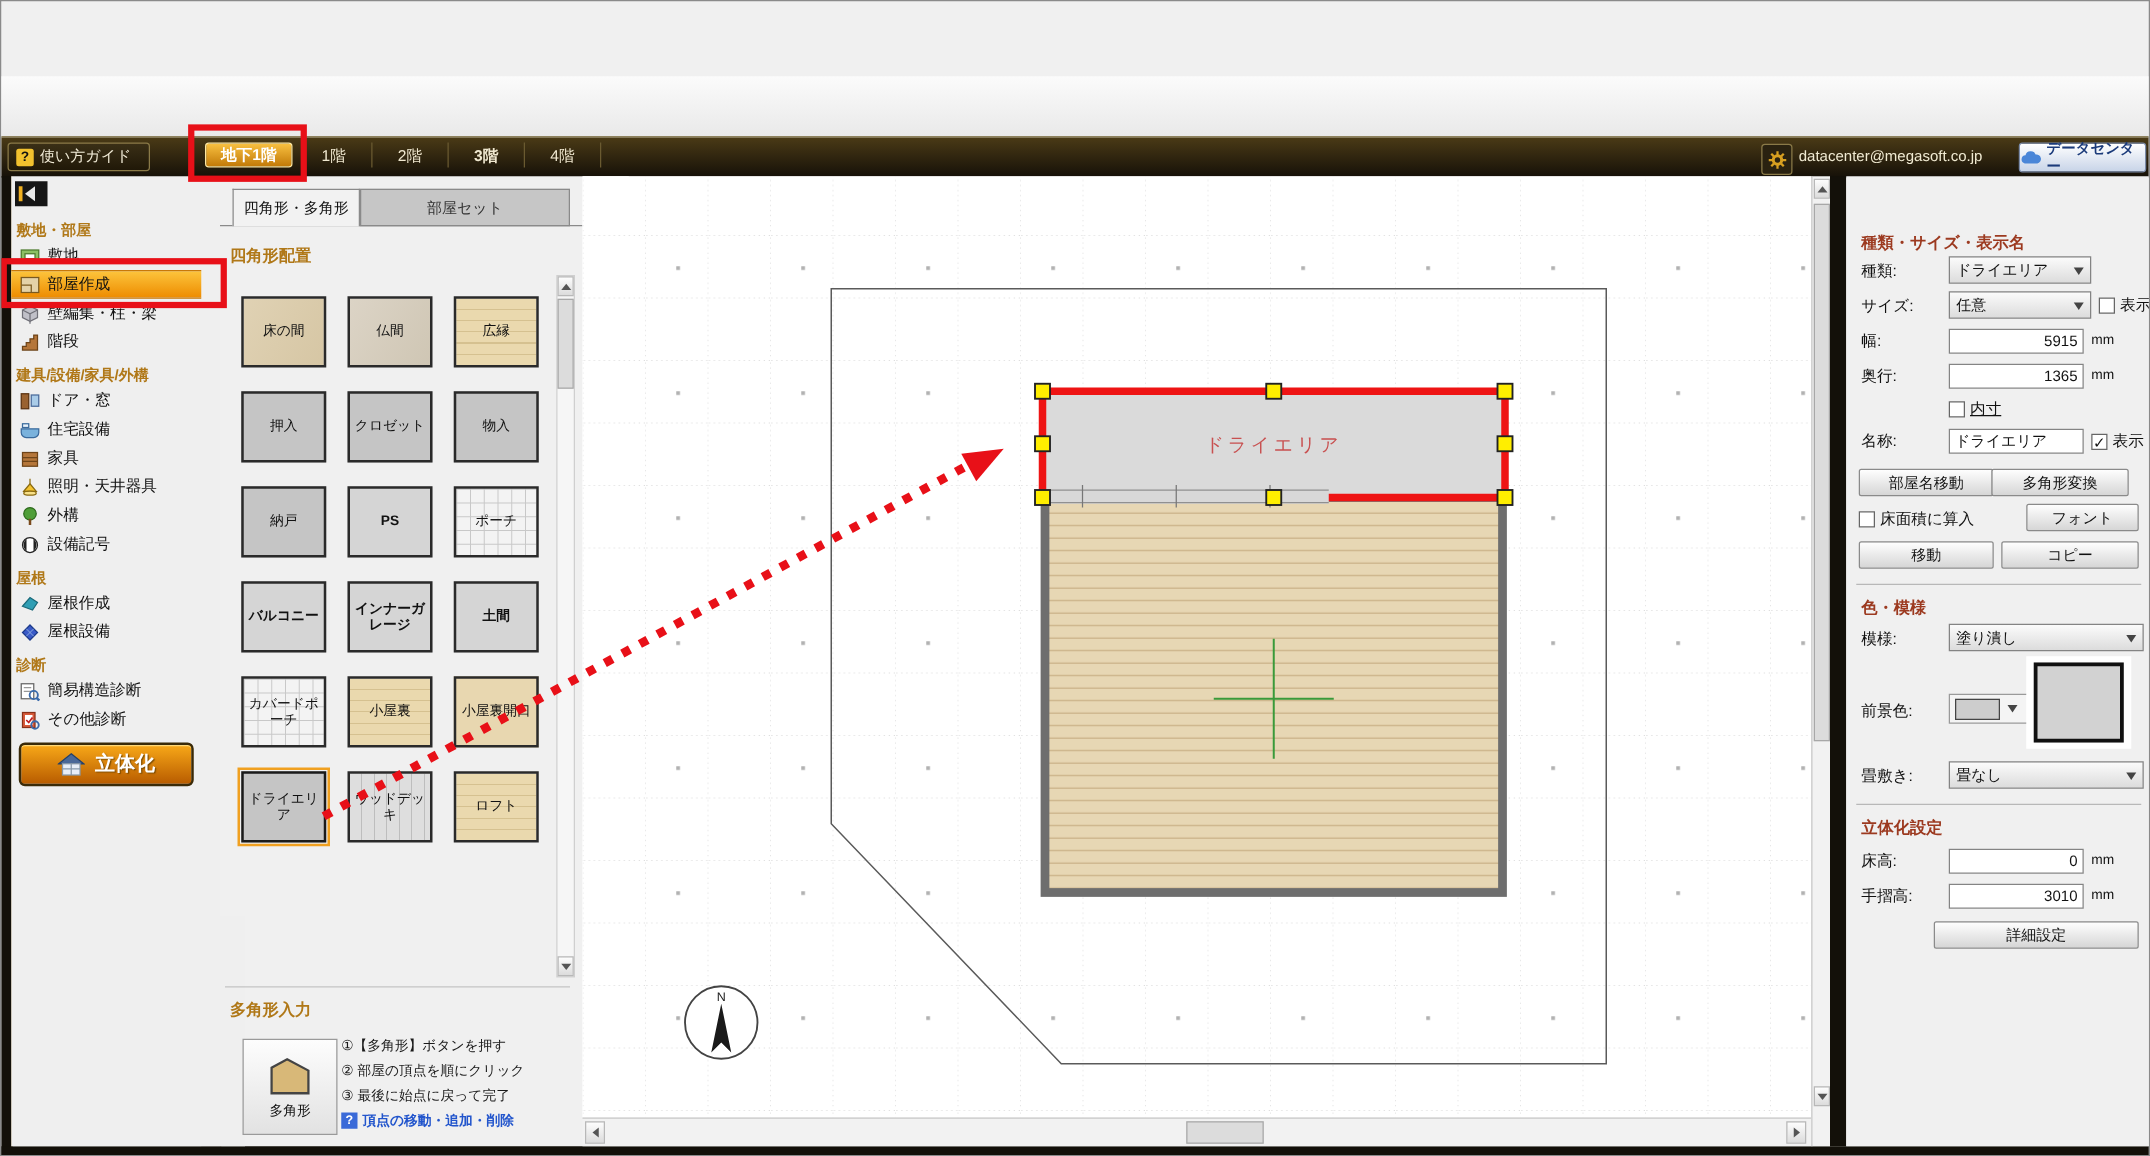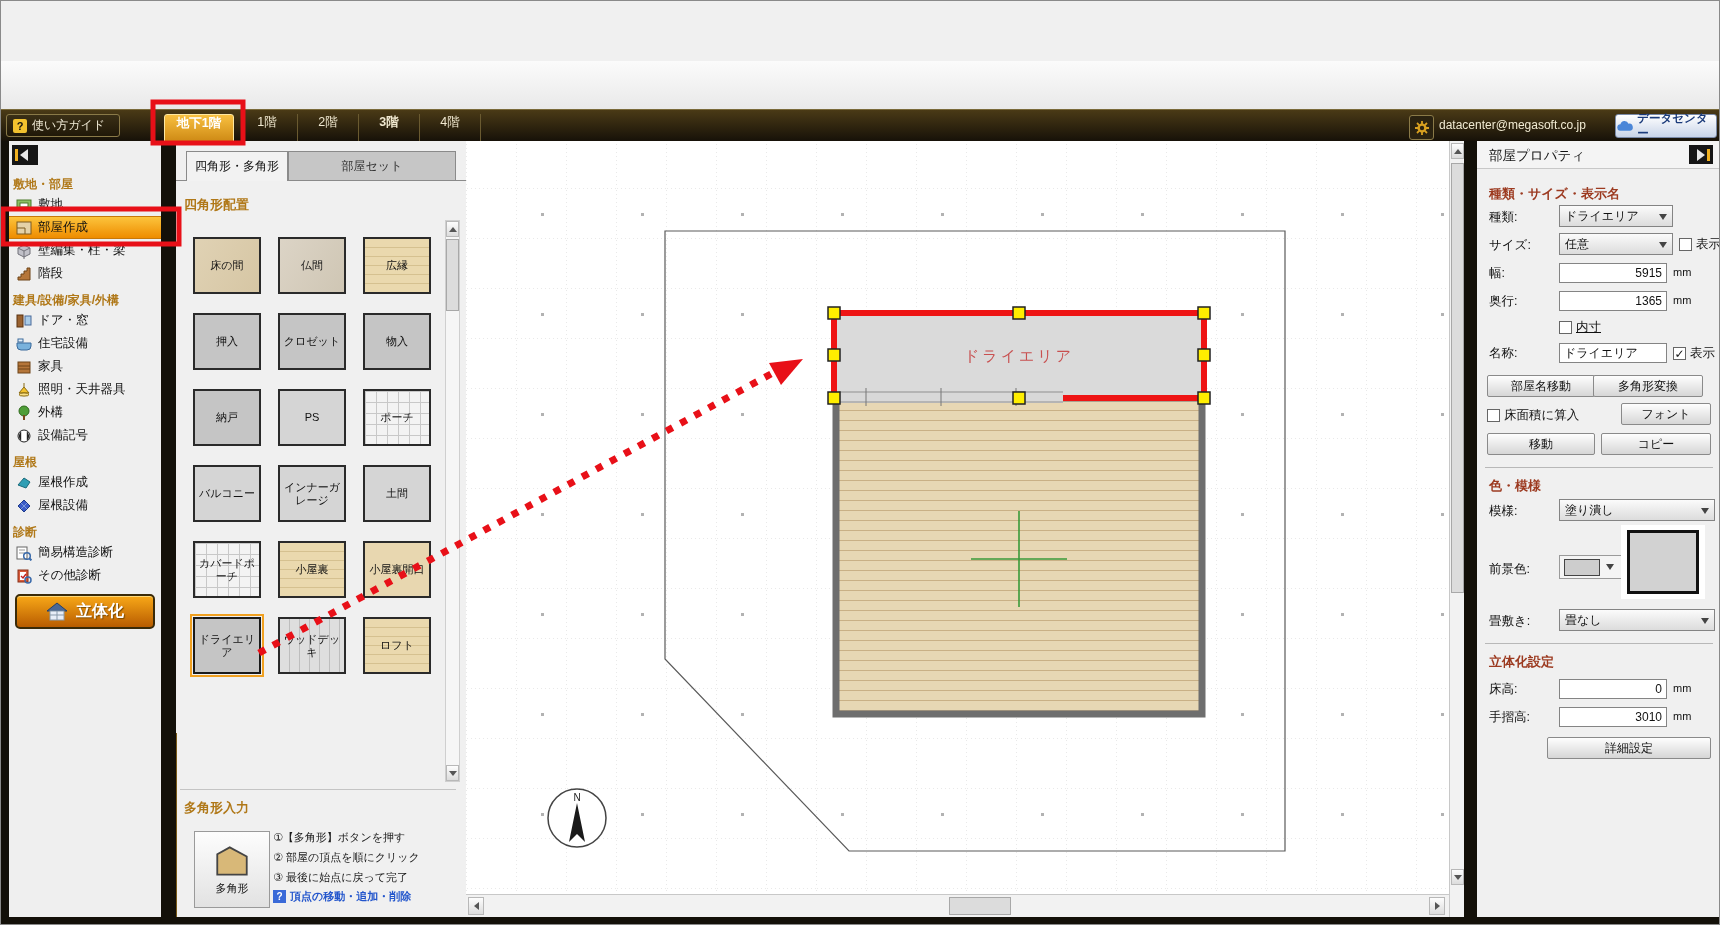--- a/index.html
+++ b/index.html
@@ -31,29 +31,29 @@
   .toggle-group{position:absolute;left:842px;top:62px;width:388px;height:41px;border:1px solid #c6c6c6;border-radius:3px;background:rgba(255,255,255,.25);box-sizing:border-box;}
   .tg-col{position:absolute;top:3px;display:flex;flex-direction:column;gap:2px;}
   .tg-row{display:flex;align-items:center;gap:3px;font-size:12px;color:#111;height:16px;}
   .cb{width:13px;height:13px;border:1px solid #666;background:#fff;display:inline-flex;align-items:center;justify-content:center;font-size:12px;font-weight:bold;color:#111;box-sizing:border-box;line-height:1;}
   .chev-btn{position:absolute;right:8px;top:5px;width:24px;height:30px;border:1px solid #bdbdbd;border-radius:3px;background:linear-gradient(#fefefe,#e2e2e2);display:flex;flex-direction:column;align-items:center;justify-content:center;box-sizing:border-box;}
   .chev{width:0;height:0;border-left:5px solid transparent;border-right:5px solid transparent;border-top:5px solid #555;margin:1px 0;}
   
   .floorbar{position:absolute;left:0;top:108px;width:100%;height:32px;background:linear-gradient(#4a3a16,#151008);border-top:1px solid #7a6a3a;}
   .guide-btn{position:absolute;left:5px;top:4px;width:114px;height:23px;border:1px solid #8a7a48;border-radius:3px;background:linear-gradient(#3a2f16,#201808);display:flex;align-items:center;gap:5px;padding-left:6px;color:#f2ecd8;font-size:12px;box-sizing:border-box;}
   .q-icon{width:14px;height:14px;background:#f2c12e;color:#111;font-weight:bold;font-size:11px;display:flex;align-items:center;justify-content:center;border-radius:2px;}
-  .floor-tab{position:absolute;top:4px;height:36px;display:flex;align-items:flex-start;justify-content:center;font-size:12.5px;color:#f0e8d0;border-right:1px solid #6a5a30;box-sizing:border-box;}
+  .floor-tab{position:absolute;top:4px;height:20px;display:flex;align-items:flex-end;justify-content:center;font-size:12.5px;color:#f0e8d0;border-right:1px solid #6a5a30;box-sizing:border-box;}
   .floor-tab.active{background:linear-gradient(#f8c040,#c27a08);border:1px solid #ffe8a0;border-radius:3px;color:#fff;font-weight:bold;}
   .gear-btn{position:absolute;left:1408px;top:5px;width:23px;height:23px;border:1px solid #8a7a48;border-radius:3px;background:#2a2210;display:flex;align-items:center;justify-content:center;}
   .account{position:absolute;left:1438px;top:8px;font-size:12px;color:#f0ead2;}
   .dc-btn{position:absolute;left:1614px;top:4px;width:102px;height:24px;border:1px solid #7a8aa8;border-radius:3px;background:linear-gradient(#ffffff,#c8d4e8);display:flex;align-items:center;justify-content:center;gap:4px;font-size:11.5px;font-weight:bold;color:#1a3a7a;box-sizing:border-box;}
   
   .frame-dark{position:absolute;background:#131009;}
   
-  .sidebar{position:absolute;left:8px;top:140px;width:152px;height:776px;background:#efefef;}
+  .sidebar{position:absolute;left:8px;top:140px;width:152px;height:776px;background:#efefef;padding-left:35px;}
   .collapse-btn{position:absolute;left:3px;top:4px;width:26px;height:20px;background:#161616;display:flex;align-items:center;padding-left:3px;box-sizing:border-box;}
   .collapse-bar{width:3px;height:12px;background:#f0b020;margin-right:2px;}
   .collapse-tri{width:0;height:0;border-top:6px solid transparent;border-bottom:6px solid transparent;border-right:8px solid #e8e8e8;}
   .side-list{position:absolute;left:0;top:28px;width:152px;}
   .side-title{color:#b07818;font-size:12px;font-weight:bold;padding:7px 0 3px 4px;height:14px;}
   .side-item{height:23px;display:flex;align-items:center;gap:6px;padding-left:7px;font-size:12.5px;color:#111;box-sizing:border-box;}
   .side-item.selected{background:linear-gradient(#fcc43c,#ee8c00);border-top:1px solid #c87808;border-bottom:1px solid #c87808;}
   .to3d-btn{position:absolute;left:6px;top:453px;width:140px;height:35px;border:2px solid #3a2a08;border-radius:5px;background:linear-gradient(#f8a818,#b85c00);box-shadow:inset 0 1px 0 #ffd878;display:flex;align-items:center;justify-content:center;gap:8px;color:#fff;font-size:16px;font-weight:bold;text-shadow:1px 1px 1px #7a4a00;box-sizing:border-box;}
   
   .palette{position:absolute;left:175px;top:140px;width:290px;height:592px;background:#f0f0f0;padding-left:37px;}
@@ -62,21 +62,21 @@
   .pal-tab.inactive{left:112px;width:168px;background:#c6c6c6;border:1px solid #8a8a8a;color:#333;}
   .pal-body-line{position:absolute;left:0;top:39px;width:290px;border-top:1px solid #8a8a8a;}
   .pal-header{position:absolute;left:8px;color:#b07818;font-size:13px;font-weight:bold;}
   .rooms{position:absolute;left:17px;top:96px;display:grid;grid-template-columns:repeat(3,68px);grid-auto-rows:57px;gap:19px 17px;}
   .room-btn{border:2px solid #2a2a2a;display:flex;align-items:center;justify-content:center;font-size:11px;color:#111;text-align:center;line-height:1.15;box-sizing:border-box;padding:1px;}
   .room-btn.sel{border-color:#1a1a1a;outline:2px solid #f0a020;outline-offset:1px;}
   .tx-woodp1{background:linear-gradient(120deg,#e0d2b4,#d6c6a4);}
   .tx-woodp2{background:linear-gradient(120deg,#dcd4c6,#cfc6b4);}
   .tx-woodh{background:repeating-linear-gradient(180deg,#ead9ae 0 8px,#d5c190 8px 9px);}
   .tx-gray{background:#c5c5c5;}
-  .tx-graylt{background:#d5d5d5;}
+  .tx-graylt{background:#d5d5d5;font-weight:bold;}
   .tx-tile{background-color:#f3f3f3;background-image:linear-gradient(#c8c8c8 1px,transparent 1px),linear-gradient(90deg,#c8c8c8 1px,transparent 1px);background-size:11px 11px;}
   .tx-woodv{background:repeating-linear-gradient(90deg,#dedede 0 9px,#bdbdbd 9px 10px);}
   .tx-tan{background:#e8d7b0;}
   .pal-scroll{position:absolute;left:269px;top:79px;width:15px;height:562px;background:#f6f6f6;border:1px solid #cfcfcf;box-sizing:border-box;}
   .scr-btn{position:absolute;left:0;width:13px;height:16px;background:linear-gradient(#fdfdfd,#dcdcdc);border:1px solid #b8b8b8;display:flex;align-items:center;justify-content:center;box-sizing:border-box;}
   .scr-thumb{position:absolute;left:0;width:13px;background:#dcdcdc;border:1px solid #a8a8a8;box-sizing:border-box;}
   .tri-up{width:0;height:0;border-left:4px solid transparent;border-right:4px solid transparent;border-bottom:5px solid #555;}
   .tri-down{width:0;height:0;border-left:4px solid transparent;border-right:4px solid transparent;border-top:5px solid #555;}
   .tri-left{width:0;height:0;border-top:4px solid transparent;border-bottom:4px solid transparent;border-right:5px solid #555;}
   .tri-right{width:0;height:0;border-top:4px solid transparent;border-bottom:4px solid transparent;border-left:5px solid #555;}
@@ -556,27 +556,20 @@
     <div class="scr-btn" style="top:2px;left:1px;">
         <span class="tri-up"></span>
       </div>
     <div class="scr-thumb" style="top:22px;left:1px;height:430px;"></div>
     <div class="scr-btn" style="top:728px;left:1px;">
         <span class="tri-down"></span>
       </div>
   </div>
 
   <div class="props">
-    <div class="props-title">
-      <span class="props-title-text">部屋プロパティ</span>
-      <div class="expand-btn">
-        <span class="expand-tri"></span>
-        <span class="expand-bar"></span>
-      </div>
-    </div>
     <div class="psec" style="top:44px;">種類・サイズ・表示名</div>
 
     <div class="plabel" style="top:68px;">種類:</div>
     <div class="pselect" style="top:64px;width:114px;">
         <span>ドライエリア</span>
         <span class="dd-tri"></span>
       </div>
 
     <div class="plabel" style="top:96px;">サイズ:</div>
     <div class="pselect" style="top:92px;width:114px;">

